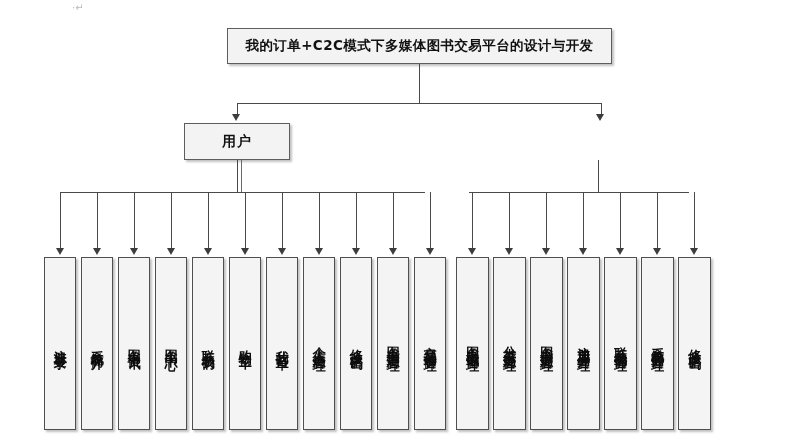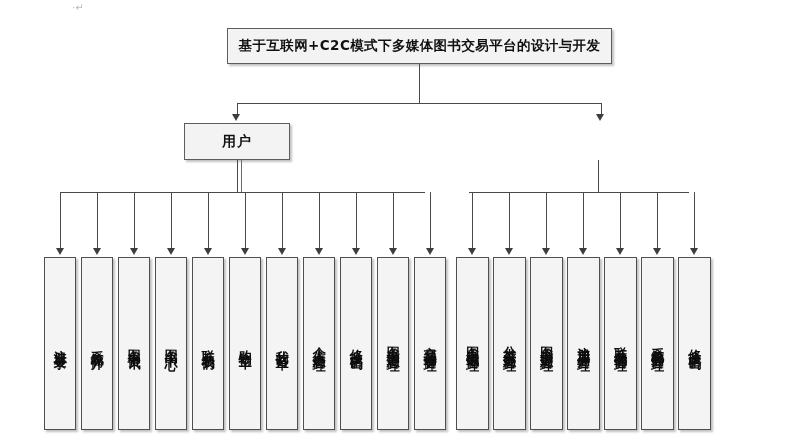--- a/index.html
+++ b/index.html
@@ -99,21 +99,21 @@
   }
 </style>
 </head>
 <body>
 
 <div id="canvas">
 
   <div class="artifact" style="left:72px; top:2px;">·↵</div>
 
   <div class="node node-root" style="left:227px; top:28px; width:385px; height:36px;">
-    <span class="node-title">基于互联网+C2C模式下多媒体图书交易平台的设计与开发</span>
+    <span class="node-title">我的订单+C2C模式下多媒体图书交易平台的设计与开发</span>
   </div>
 
   <div class="vline" style="left:419px; top:64px; height:39px;"></div>
 
   <div class="hline" style="left:237px; top:103px; width:365px;"></div>
 
   <div class="vline" style="left:237px; top:103px; height:14px;"></div>
   <div class="arrow" style="left:232px; top:114px;"></div>
 
   <div class="vline" style="left:601px; top:103px; height:14px;"></div>

